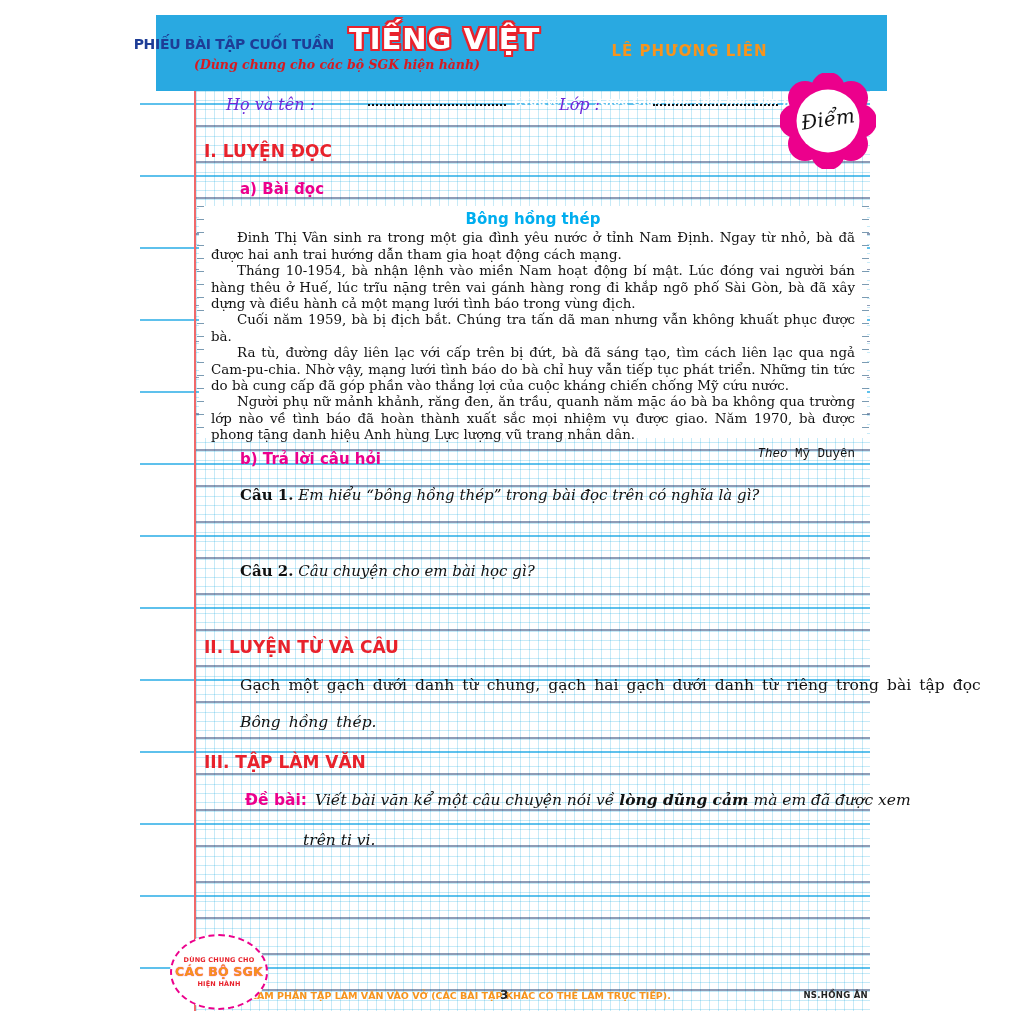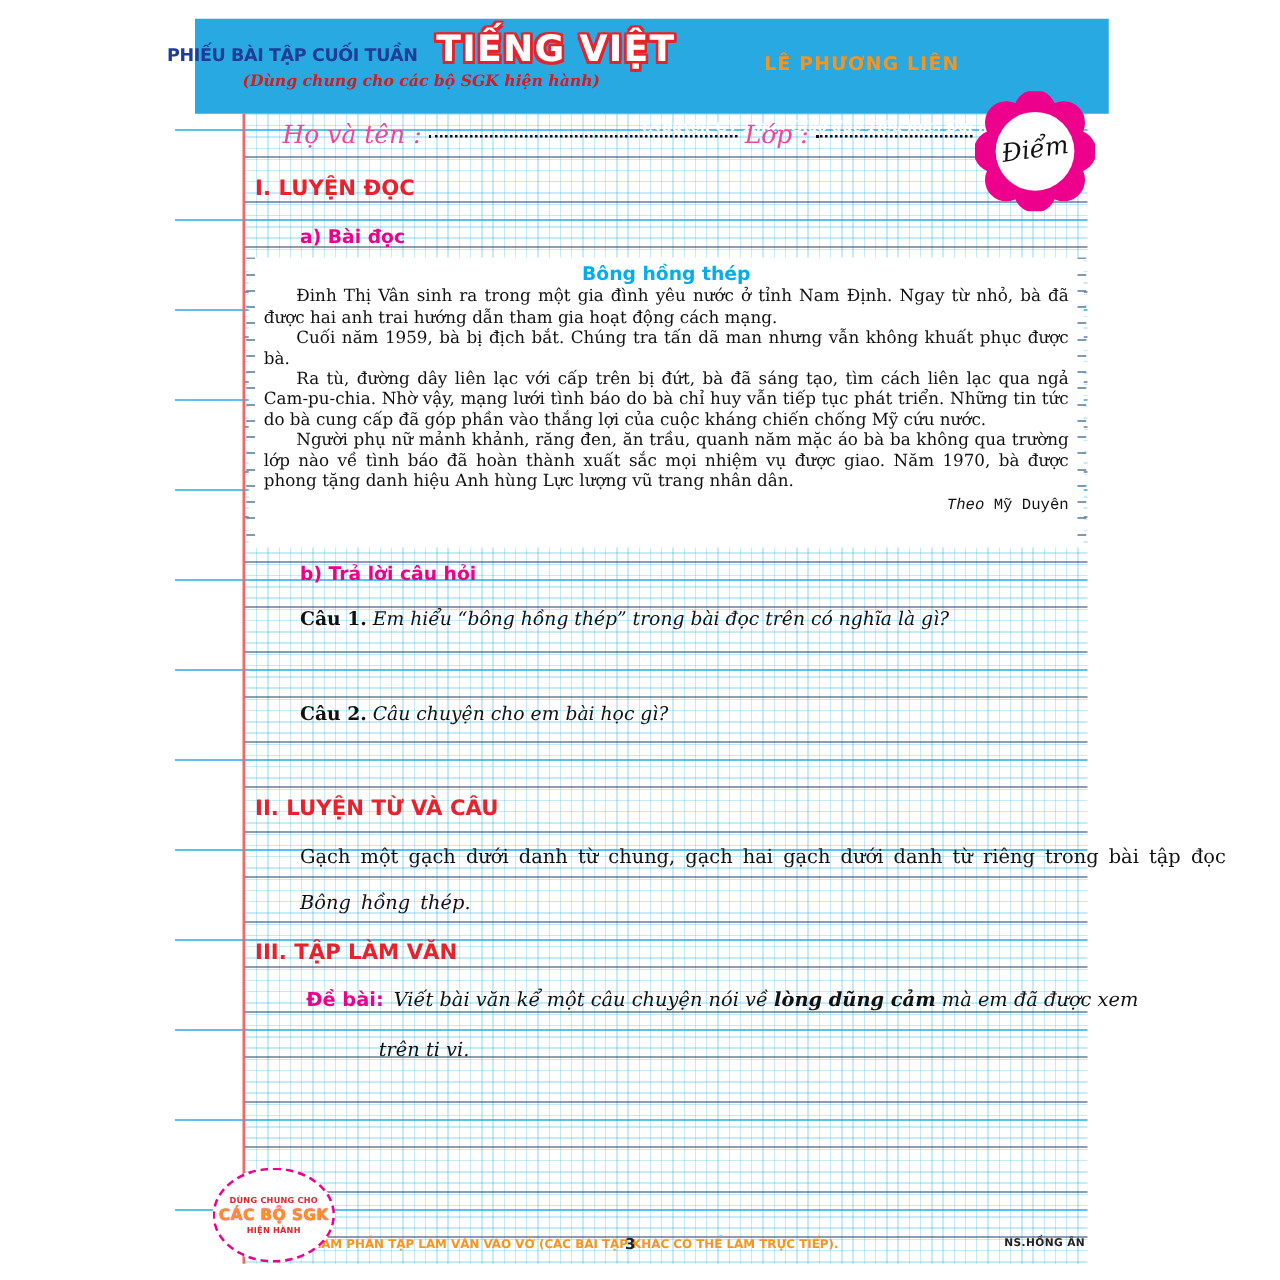--- a/index.html
+++ b/index.html
@@ -57,21 +57,21 @@
   .flower-label{
     position:absolute;left:0;top:34px;width:96px;text-align:center;
     font-family:"DejaVu Serif",serif;font-style:italic;font-size:20px;color:#111;
     transform:rotate(-8deg);
   }
 
   
   .info-line{
     left:226px;top:95px;width:552px;height:28px;z-index:6;
     display:flex;align-items:baseline;
-    font-family:"DejaVu Serif",serif;font-style:italic;font-size:20px;color:#ec4899;
+    font-family:"DejaVu Serif",serif;font-style:italic;font-size:16px;color:#6d28d9;gap:47px;
   }
   .leader{border-bottom:2.2px dotted #111;transform:translateY(-4px);}
   .leader-name{flex:1;margin:0 6px;}
   .leader-class{width:125px;margin-left:6px;}
 
   
   .sec-title{color:#e8222c;font-weight:bold;font-size:17px;z-index:6;white-space:nowrap;}
   .sub-title{color:#ec008c;font-weight:bold;font-size:15px;z-index:6;white-space:nowrap;}
 
   
@@ -161,20 +161,21 @@
   <span>Lớp :</span>
   <span class="leader leader-class"></span>
 </div>
 
 <div class="abs sec-title" style="left:204px;top:141px;">I. LUYỆN ĐỌC</div>
 <div class="abs sub-title" style="left:240px;top:180px;">a) Bài đọc</div>
 
 <div class="abs passage">
   <div class="passage-title">Bông hồng thép</div>
   <p>Đinh Thị Vân sinh ra trong một gia đình yêu nước ở tỉnh Nam Định. Ngay từ nhỏ, bà đã được hai anh trai hướng dẫn tham gia hoạt động cách mạng.</p>
+  <p>Tháng 10-1954, bà nhận lệnh vào miền Nam hoạt động bí mật. Lúc đóng vai người bán hàng thêu ở Huế, lúc trĩu nặng trên vai gánh hàng rong đi khắp ngõ phố Sài Gòn, bà đã xây dựng và điều hành cả một mạng lưới tình báo trong vùng địch.</p>
   <p>Cuối năm 1959, bà bị địch bắt. Chúng tra tấn dã man nhưng vẫn không khuất phục được bà.</p>
   <p>Ra tù, đường dây liên lạc với cấp trên bị đứt, bà đã sáng tạo, tìm cách liên lạc qua ngả Cam-pu-chia. Nhờ vậy, mạng lưới tình báo do bà chỉ huy vẫn tiếp tục phát triển. Những tin tức do bà cung cấp đã góp phần vào thắng lợi của cuộc kháng chiến chống Mỹ cứu nước.</p>
   <p>Người phụ nữ mảnh khảnh, răng đen, ăn trầu, quanh năm mặc áo bà ba không qua trường lớp nào về tình báo đã hoàn thành xuất sắc mọi nhiệm vụ được giao. Năm 1970, bà được phong tặng danh hiệu Anh hùng Lực lượng vũ trang nhân dân.</p>
   <div class="attribution">
     <span class="pre">Theo</span><span> Mỹ Duyên</span>
   </div>
 </div>
 
 <div class="abs sub-title" style="left:240px;top:450px;">b) Trả lời câu hỏi</div>
 <div class="abs q-line" style="left:240px;top:486px;">

